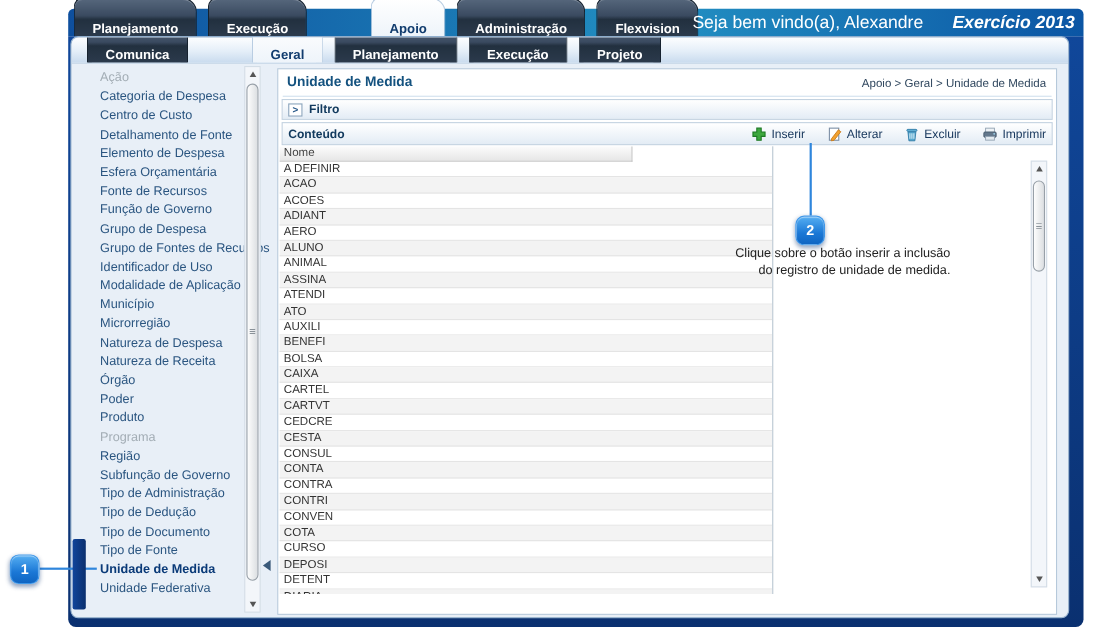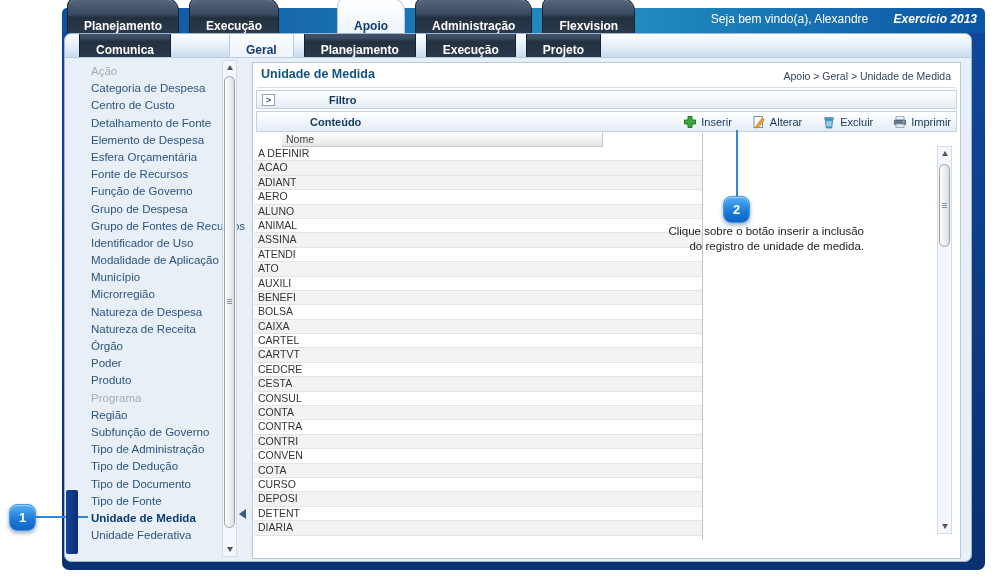--- a/index.html
+++ b/index.html
@@ -23,21 +23,21 @@
     font-size:12px; font-weight:bold; color:#fff; cursor:pointer; white-space:nowrap;
     background:linear-gradient(180deg,#56677c 0%,#3a4a60 45%,#22303f 55%,#2b3a4c 100%);
     border:1px solid #16222f; border-bottom:none; box-shadow:inset 0 1px 0 rgba(255,255,255,.25); }
   .tab.active { background:linear-gradient(180deg,#ffffff,#eef4fa); color:#113c6e;
     border-color:#b9cde2; box-shadow:none;margin-left:48px; }
   .subband { position:relative; height:24px; border-bottom:1px solid #b9cde2;
     background:linear-gradient(180deg,#fdfeff 0%,#e4eef8 55%,#c9dbee 100%);
     border-radius:7px 7px 0 0; }
   .subband .tab { height:20px; line-height:20px; }
 
-  .welcome { position:absolute; right:8px; top:4px; color:#fff; font-size:12px; }
+  .welcome { position:absolute; right:8px; top:4px; color:#fff; font-size:16px; }
   .welcome .ex { font-weight:bold; font-style:italic; margin-left:22px; }
 
   
   .bodyarea { position:absolute; left:0; top:25px; right:0; bottom:0; }
   .sidebar-list { position:absolute; left:0; top:4px; width:216px; bottom:2px; overflow:hidden; }
   .sb-item { height:17.2px; line-height:17.2px; padding-left:26px; font-size:11.5px;
     color:#2a5580; cursor:pointer; white-space:nowrap; }
   .sb-item.disabled { color:#a3adb5; cursor:default; }
   .sb-item.selected { color:#0a3a78; font-weight:bold; }
 
@@ -62,34 +62,34 @@
   .contentpanel { position:absolute; left:187px; top:3px; width:709px; height:497px;
     background:#fff; border:1px solid #b6c9db; }
   .panel-title { position:absolute; left:8px; top:4px; font-size:12.5px; font-weight:bold; color:#14527f; }
   .breadcrumb { position:absolute; right:9px; top:7px; font-size:10.5px; color:#31485f; }
   .title-divider { position:absolute; left:4px; right:4px; top:24px; height:1px; background:#d2e0ee; }
   .bar { position:absolute; left:3px; right:3px; border:1px solid #c3d2e0;
     background:linear-gradient(180deg,#ffffff,#e3ecf5); }
   .filtro-bar { top:27px; height:19px; }
   .conteudo-bar { top:48px; height:21px; }
   .bar-label { position:absolute; left:5px; top:50%; transform:translateY(-50%);
-    font-size:11px; font-weight:bold; color:#123a5e;margin-left:48px; }
+    font-size:11px; font-weight:bold; color:#123a5e; }
   .filtro-bar .bar-label { left:24px; }
   .expand-box { position:absolute; left:5px; top:3px; width:13px; height:12px; background:#fff;
     border:1px solid #8aa4bc; font-size:9px; font-weight:bold; color:#2a5a8a;
     text-align:center; line-height:11px; cursor:pointer; }
   .btnrow { position:absolute; right:5px; top:0; bottom:0; display:flex; align-items:center; gap:20px; }
   .toolbtn { display:flex; align-items:center; gap:4px; font-size:11px; color:#16365c; cursor:pointer; }
   .toolbtn svg { display:block; }
 
   
   .gridwrap { position:absolute; left:1px; top:70px; width:449px; height:407px;
     border-right:1px solid #b9c6d2; overflow:hidden; background:#fff; }
   .col-header { width:321px; height:14px; line-height:13px; padding-left:4px; font-size:10.5px; color:#444;
-    background:linear-gradient(180deg,#fcfcfc,#e6e6e6); border-right:1px solid #c5c5c5; border-bottom:1px solid #c5c5c5;margin-left:28px; }
+    background:linear-gradient(180deg,#fcfcfc,#e6e6e6); border-right:1px solid #c5c5c5; border-bottom:1px solid #c5c5c5; }
   .row { height:14.4px; line-height:13.4px; padding-left:4px; font-size:10.5px; color:#333;
     border-bottom:1px solid #e4e4e4; cursor:pointer; white-space:nowrap; }
   .row.alt { background:#f3f3f3; }
 
   
   .callout-layer { position:absolute; inset:0; pointer-events:none; }
   .badge { position:absolute; width:27px; height:27px; border-radius:8px; z-index:40;
     background:linear-gradient(180deg,#55aef2 0%,#1b78d6 60%,#0f65c2 100%);
     border:1px solid #3f97e8; color:#fff; font-size:13px; font-weight:bold;
     text-align:center; line-height:25px;
@@ -227,20 +227,21 @@
                     <span>Imprimir</span>
                   </div>
                 </div>
             </div>
 
             <div class="gridwrap">
               <div class="col-header">Nome</div>
               <div id="gridRows">
                   <div class="row">A DEFINIR</div>
                   <div class="row alt">ACAO</div>
+                  <div class="row">ACOES</div>
                   <div class="row alt">ADIANT</div>
                   <div class="row">AERO</div>
                   <div class="row alt">ALUNO</div>
                   <div class="row">ANIMAL</div>
                   <div class="row alt">ASSINA</div>
                   <div class="row">ATENDI</div>
                   <div class="row alt">ATO</div>
                   <div class="row">AUXILI</div>
                   <div class="row alt">BENEFI</div>
                   <div class="row">BOLSA</div>

